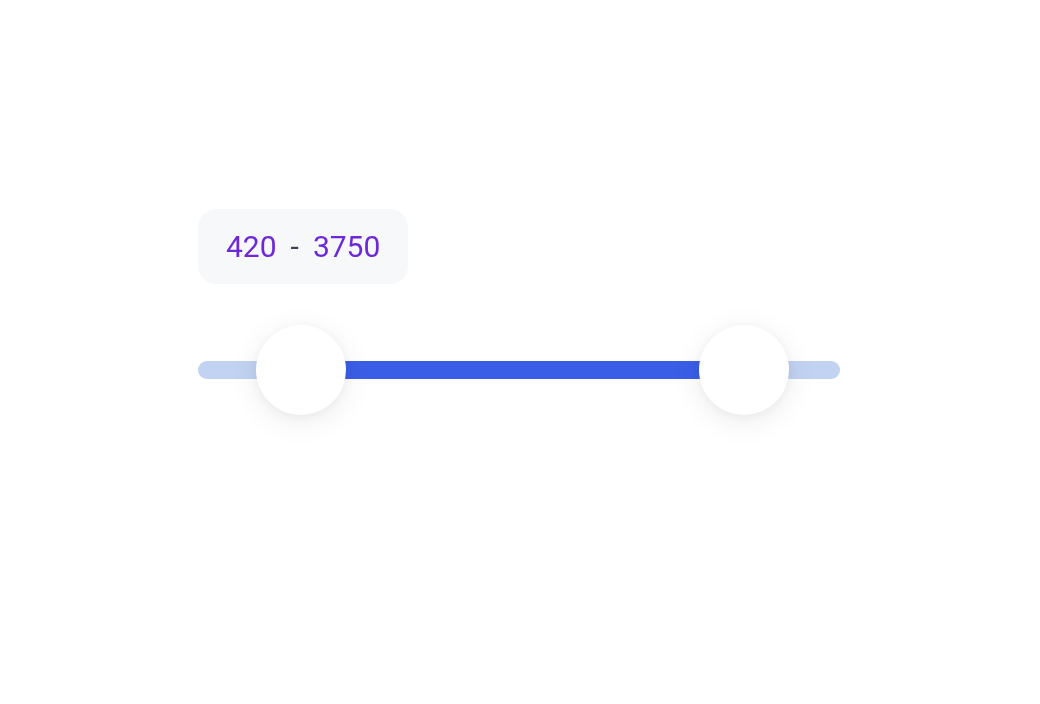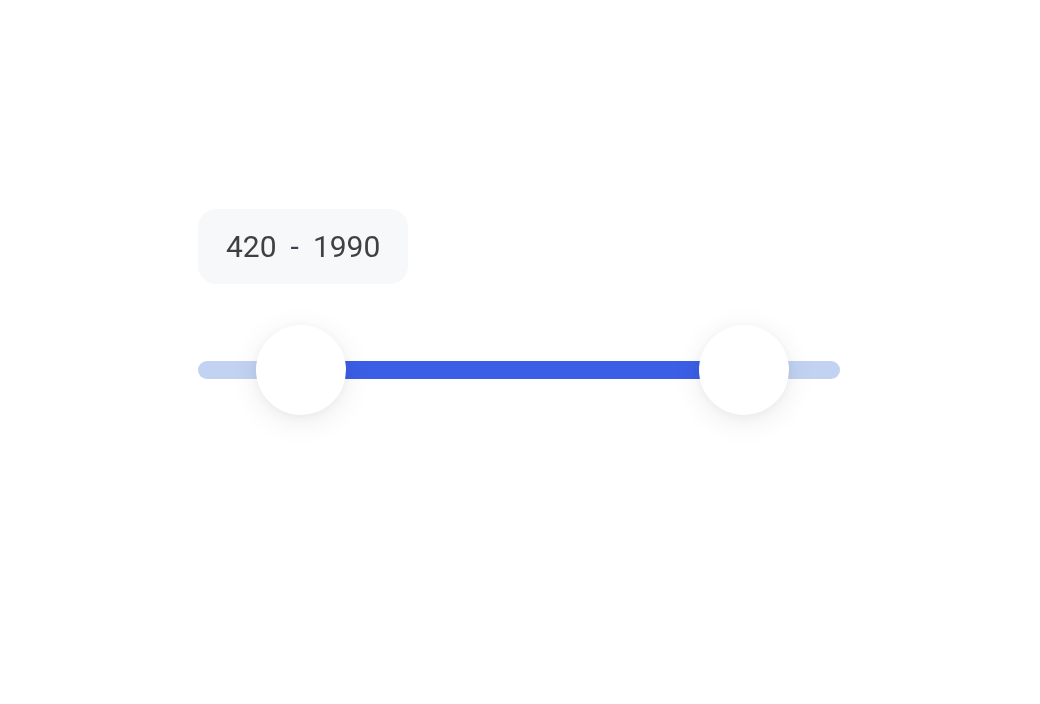--- a/index.html
+++ b/index.html
@@ -20,21 +20,21 @@
       top: 209px;
       background: #f7f8fa;
       border-radius: 18px;
       padding: 20px 28px;
       display: inline-flex;
       align-items: center;
       gap: 14px;
     }
     .value-text {
       font-size: 30px;
-      color: #404040;
+      color: #6d28d9;
       font-weight: 400;
     }
     .separator {
       font-size: 30px;
       color: #374151;
       font-weight: 400;
     }
     .slider-container {
       position: absolute;
       left: 198px;
@@ -66,21 +66,21 @@
       box-shadow: 0 6px 30px rgba(0, 0, 0, 0.08), 0 2px 10px rgba(0, 0, 0, 0.04);
       cursor: grab;
     }
   </style>
 </head>
 <body>
 
 <div class="value-badge">
   <span class="value-text">420</span>
   <span class="separator">-</span>
-  <span class="value-text">1990</span>
+  <span class="value-text">3750</span>
 </div>
 
 <div class="slider-container">
   <div class="slider-rail"></div>
   <div class="slider-track" id="slider-track" style="left: 16%; width: 69%;"></div>
   <div class="slider-handle" id="handle-low" style="left: 16%;"></div>
   <div class="slider-handle" id="handle-high" style="left: 85%;"></div>
 </div>
 
 </body></html>

